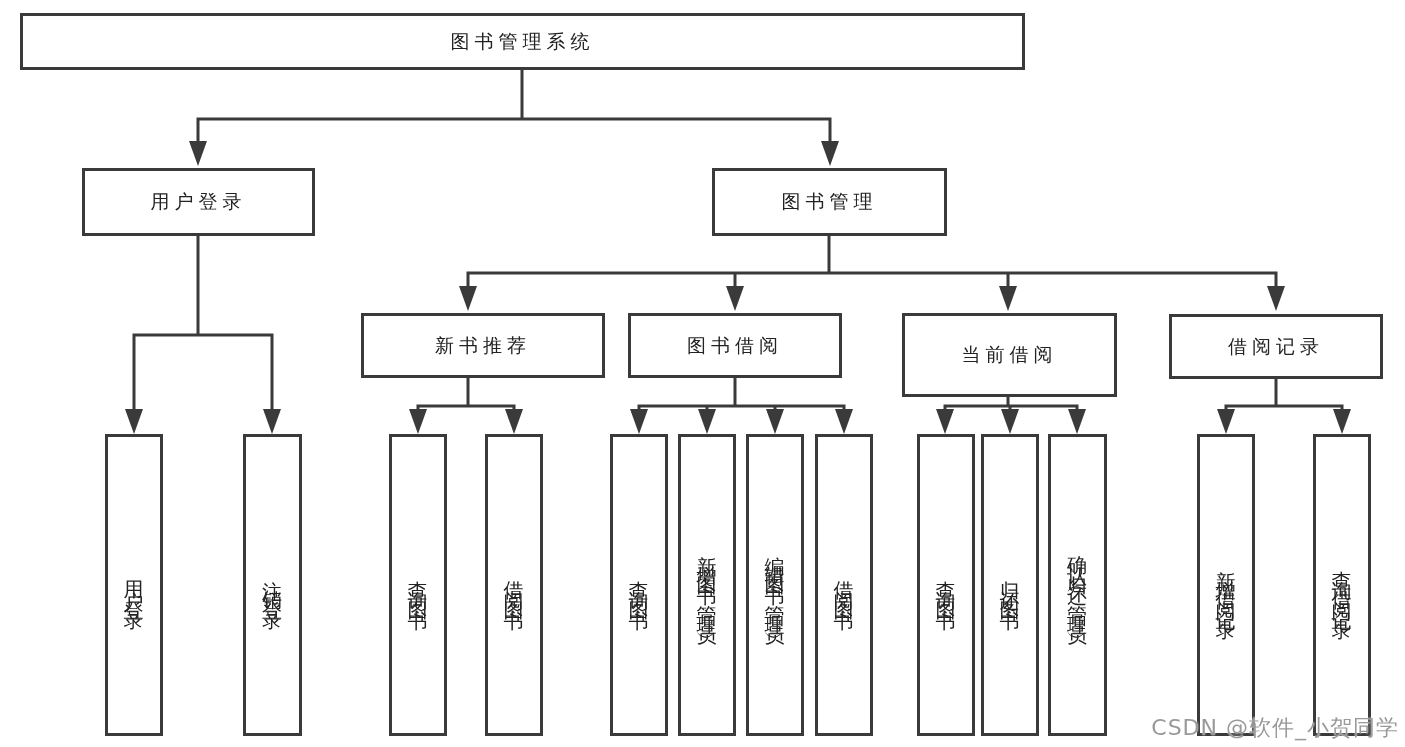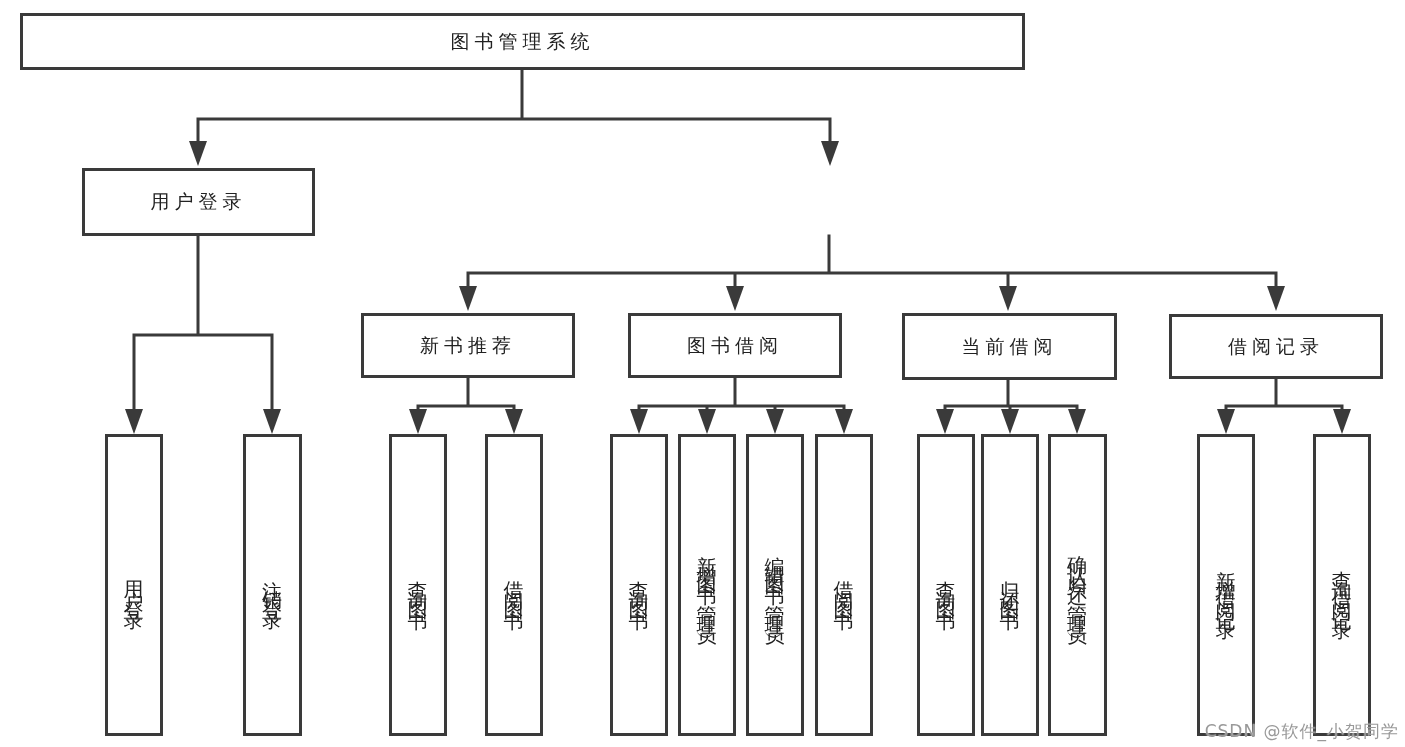--- a/index.html
+++ b/index.html
@@ -38,21 +38,21 @@
     writing-mode: vertical-rl;
     font-size: 20px;
     letter-spacing: 10px;
     line-height: 1;
     white-space: nowrap;
   }
   .watermark {
     position: absolute;
     right: 6px;
     bottom: 4px;
-    font-size: 17px;
+    font-size: 22px;
     letter-spacing: 1px;
     color: #999999;
     text-shadow: 0 0 2px #ffffff;
   }
 </style>
 </head>
 <body>
 
 <div class="canvas">
 
@@ -95,28 +95,31 @@
     </g>
   </svg>
 
   <div class="node h" style="left:20px; top:13px; width:1005px; height:57px;">
     <span>图书管理系统</span>
   </div>
 
   <div class="node h" style="left:82px; top:168px; width:233px; height:68px;">
     <span>用户登录</span>
   </div>
+  <div class="node h" style="left:712px; top:168px; width:235px; height:68px;">
+    <span>图书管理</span>
+  </div>
 
-  <div class="node h" style="left:361px; top:313px; width:214px; height:65px;">
+  <div class="node h" style="left:361px; top:313px; width:244px; height:65px;">
     <span>新书推荐</span>
   </div>
   <div class="node h" style="left:628px; top:313px; width:214px; height:65px;text-align:right;">
     <span>图书借阅</span>
   </div>
-  <div class="node h" style="left:902px; top:313px; width:215px; height:67px;">
+  <div class="node h" style="left:902px; top:313px; width:215px; height:84px;">
     <span>当前借阅</span>
   </div>
   <div class="node h" style="left:1169px; top:314px; width:214px; height:65px;">
     <span>借阅记录</span>
   </div>
 
   <div class="node v" style="left:105px; top:434px; width:58px; height:302px;">
     <span>用户登录</span>
   </div>
   <div class="node v" style="left:243px; top:434px; width:59px; height:302px;">

